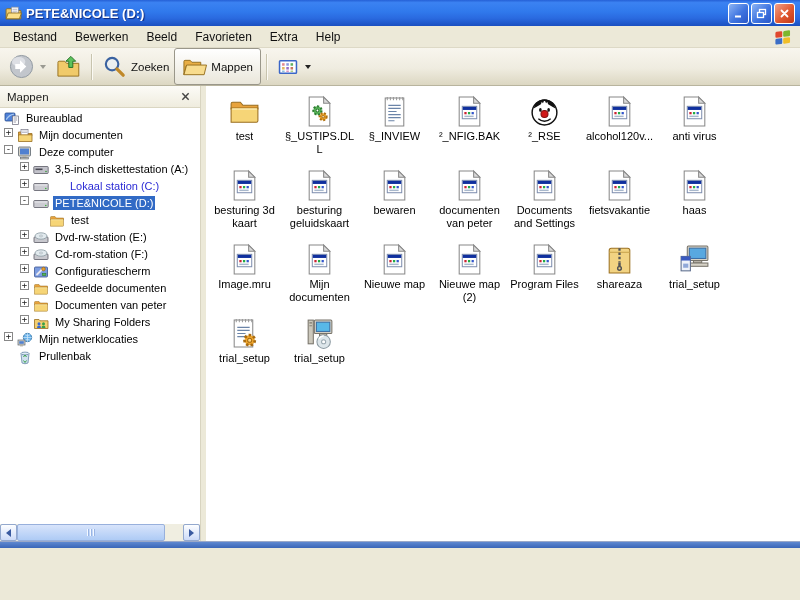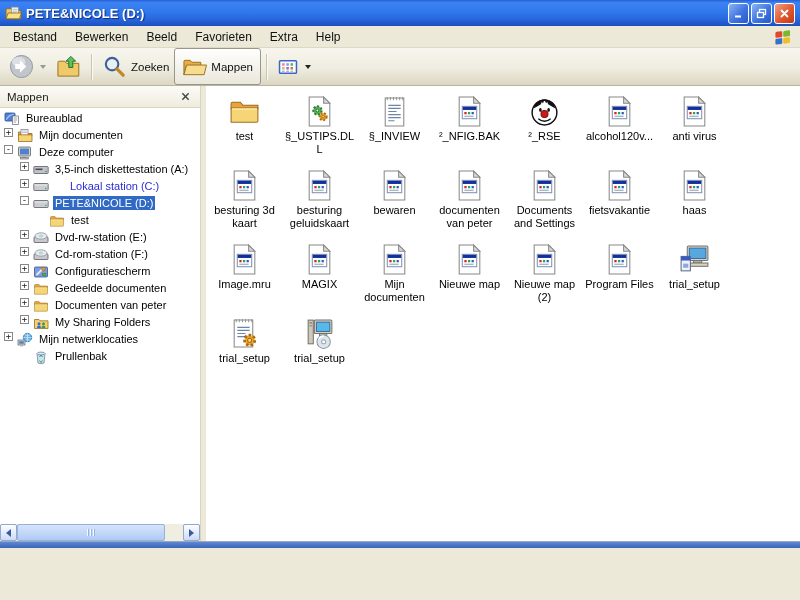--- a/index.html
+++ b/index.html
@@ -351,21 +351,21 @@
     <span class="ticon"><svg viewBox="0 0 16 16">
                 <circle cx="10.5" cy="5.5" r="4.2" fill="#68B0E8" stroke="#3878A8" stroke-width="0.8"></circle>
                 <path d="M6.3 5.5 H14.7 M10.5 1.3 V9.7 M7.5 2.5 Q10.5 5 13.5 2.5 M7.5 8.5 Q10.5 6 13.5 8.5" stroke="#CFE8FA" stroke-width="0.7" fill="none"></path>
                 <rect x="1" y="8" width="7" height="5" fill="#D8D4C8" stroke="#5A6470" stroke-width="0.7"></rect>
                 <rect x="2.2" y="9.2" width="4.6" height="2.6" fill="#5080D0"></rect>
                 <rect x="3" y="13" width="3" height="1.4" fill="#B8B4A8"></rect>
               </svg></span>
     <span class="tlabel">Mijn netwerklocaties</span>
   </div>
 
-  <div class="tree-item" style="padding-left: 20px;">
+  <div class="tree-item" style="padding-left: 4px;">
     <span class="expand" style="visibility: hidden;"></span>
     <span class="ticon"><svg viewBox="0 0 16 16">
                 <path d="M4 4.5 H12 L11 14 Q8 15.5 5 14z" fill="#C8DCEC" fill-opacity="0.85" stroke="#6888A8" stroke-width="0.8"></path>
                 <ellipse cx="8" cy="4.5" rx="4" ry="1.4" fill="#E0ECF4" stroke="#6888A8" stroke-width="0.8"></ellipse>
                 <path d="M6.5 8 l1.5-2 1.5 2 M9.5 11.5 l-1.5 2 -1.5-2" stroke="#38A048" stroke-width="1" fill="none"></path>
               </svg></span>
     <span class="tlabel">Prullenbak</span>
   </div>
 </div>
       <div class="hscroll">
@@ -578,33 +578,20 @@
                 <rect x="9" y="11" width="14" height="12" fill="#fff" stroke="#8090B0"></rect>
                 <rect x="9.5" y="11.5" width="13" height="3" fill="#10309E"></rect>
                 <rect x="11" y="16.5" width="2.2" height="2.2" fill="#C23"></rect>
                 <rect x="14.5" y="16.5" width="2.2" height="2.2" fill="#2A4"></rect>
                 <rect x="18" y="16.5" width="2.2" height="2.2" fill="#35C"></rect>
                 <rect x="11" y="20" width="9" height="1.4" fill="#A8B8CC"></rect>
               </svg></span>
     <span class="flabel">Image.mru</span>
   </div>
 
-  <div class="file-item">
-    <span class="ficon"><svg viewBox="0 0 32 32">
-                <path d="M6 2 H20 L26 8 V30 H6z" fill="#fff" stroke="#888"></path>
-                <path d="M20 2 L26 8 H20z" fill="#D9D9D9" stroke="#888"></path>
-                <rect x="9" y="11" width="14" height="12" fill="#fff" stroke="#8090B0"></rect>
-                <rect x="9.5" y="11.5" width="13" height="3" fill="#10309E"></rect>
-                <rect x="11" y="16.5" width="2.2" height="2.2" fill="#C23"></rect>
-                <rect x="14.5" y="16.5" width="2.2" height="2.2" fill="#2A4"></rect>
-                <rect x="18" y="16.5" width="2.2" height="2.2" fill="#35C"></rect>
-                <rect x="11" y="20" width="9" height="1.4" fill="#A8B8CC"></rect>
-              </svg></span>
-    <span class="flabel">MAGIX</span>
-  </div>
 
   <div class="file-item">
     <span class="ficon"><svg viewBox="0 0 32 32">
                 <path d="M6 2 H20 L26 8 V30 H6z" fill="#fff" stroke="#888"></path>
                 <path d="M20 2 L26 8 H20z" fill="#D9D9D9" stroke="#888"></path>
                 <rect x="9" y="11" width="14" height="12" fill="#fff" stroke="#8090B0"></rect>
                 <rect x="9.5" y="11.5" width="13" height="3" fill="#10309E"></rect>
                 <rect x="11" y="16.5" width="2.2" height="2.2" fill="#C23"></rect>
                 <rect x="14.5" y="16.5" width="2.2" height="2.2" fill="#2A4"></rect>
                 <rect x="18" y="16.5" width="2.2" height="2.2" fill="#35C"></rect>
@@ -648,20 +635,30 @@
                 <rect x="9" y="11" width="14" height="12" fill="#fff" stroke="#8090B0"></rect>
                 <rect x="9.5" y="11.5" width="13" height="3" fill="#10309E"></rect>
                 <rect x="11" y="16.5" width="2.2" height="2.2" fill="#C23"></rect>
                 <rect x="14.5" y="16.5" width="2.2" height="2.2" fill="#2A4"></rect>
                 <rect x="18" y="16.5" width="2.2" height="2.2" fill="#35C"></rect>
                 <rect x="11" y="20" width="9" height="1.4" fill="#A8B8CC"></rect>
               </svg></span>
     <span class="flabel">Program Files</span>
   </div>
 
+  <div class="file-item">
+    <span class="ficon"><svg viewBox="0 0 32 32">
+                <path d="M8 5 H24 q2 0 2 2 V29 H6 V7 q0-2 2-2z" fill="#F2D382" stroke="#9C7121"></path>
+                <path d="M6 9 H26" stroke="#C8A44C"></path>
+                <path d="M16 5 V19" stroke="#555" stroke-width="2.2" stroke-dasharray="2.4 1.8"></path>
+                <rect x="14.8" y="19" width="2.4" height="3.4" fill="#555"></rect>
+                <circle cx="16" cy="24.6" r="1.8" fill="none" stroke="#555" stroke-width="1.4"></circle>
+              </svg></span>
+    <span class="flabel">shareaza</span>
+  </div>
 
   <div class="file-item">
     <span class="ficon"><svg viewBox="0 0 32 32">
                 <rect x="9" y="3" width="20" height="14" rx="1" fill="#D6D2C6" stroke="#77736A"></rect>
                 <rect x="11" y="5" width="16" height="10" fill="#58A8E0" stroke="#3A6EA5"></rect>
                 <rect x="15" y="17" width="8" height="2.4" fill="#B8B4A8" stroke="#77736A"></rect>
                 <rect x="12" y="19.4" width="17" height="3.2" fill="#D6D2C6" stroke="#77736A"></rect>
                 <rect x="3" y="13" width="9" height="14" fill="#EEF2FA" stroke="#5A6A8A"></rect>
                 <rect x="3" y="13" width="9" height="4" fill="#3A5AC0"></rect>
                 <rect x="5" y="20" width="5" height="4" fill="#90A8D8"></rect>

